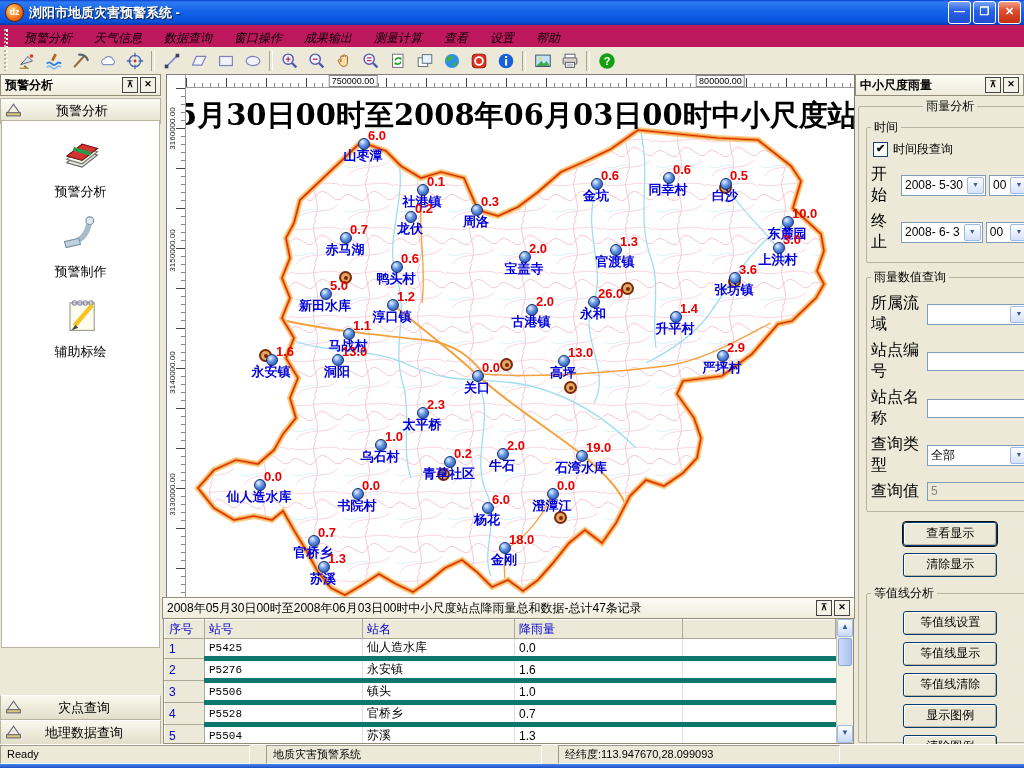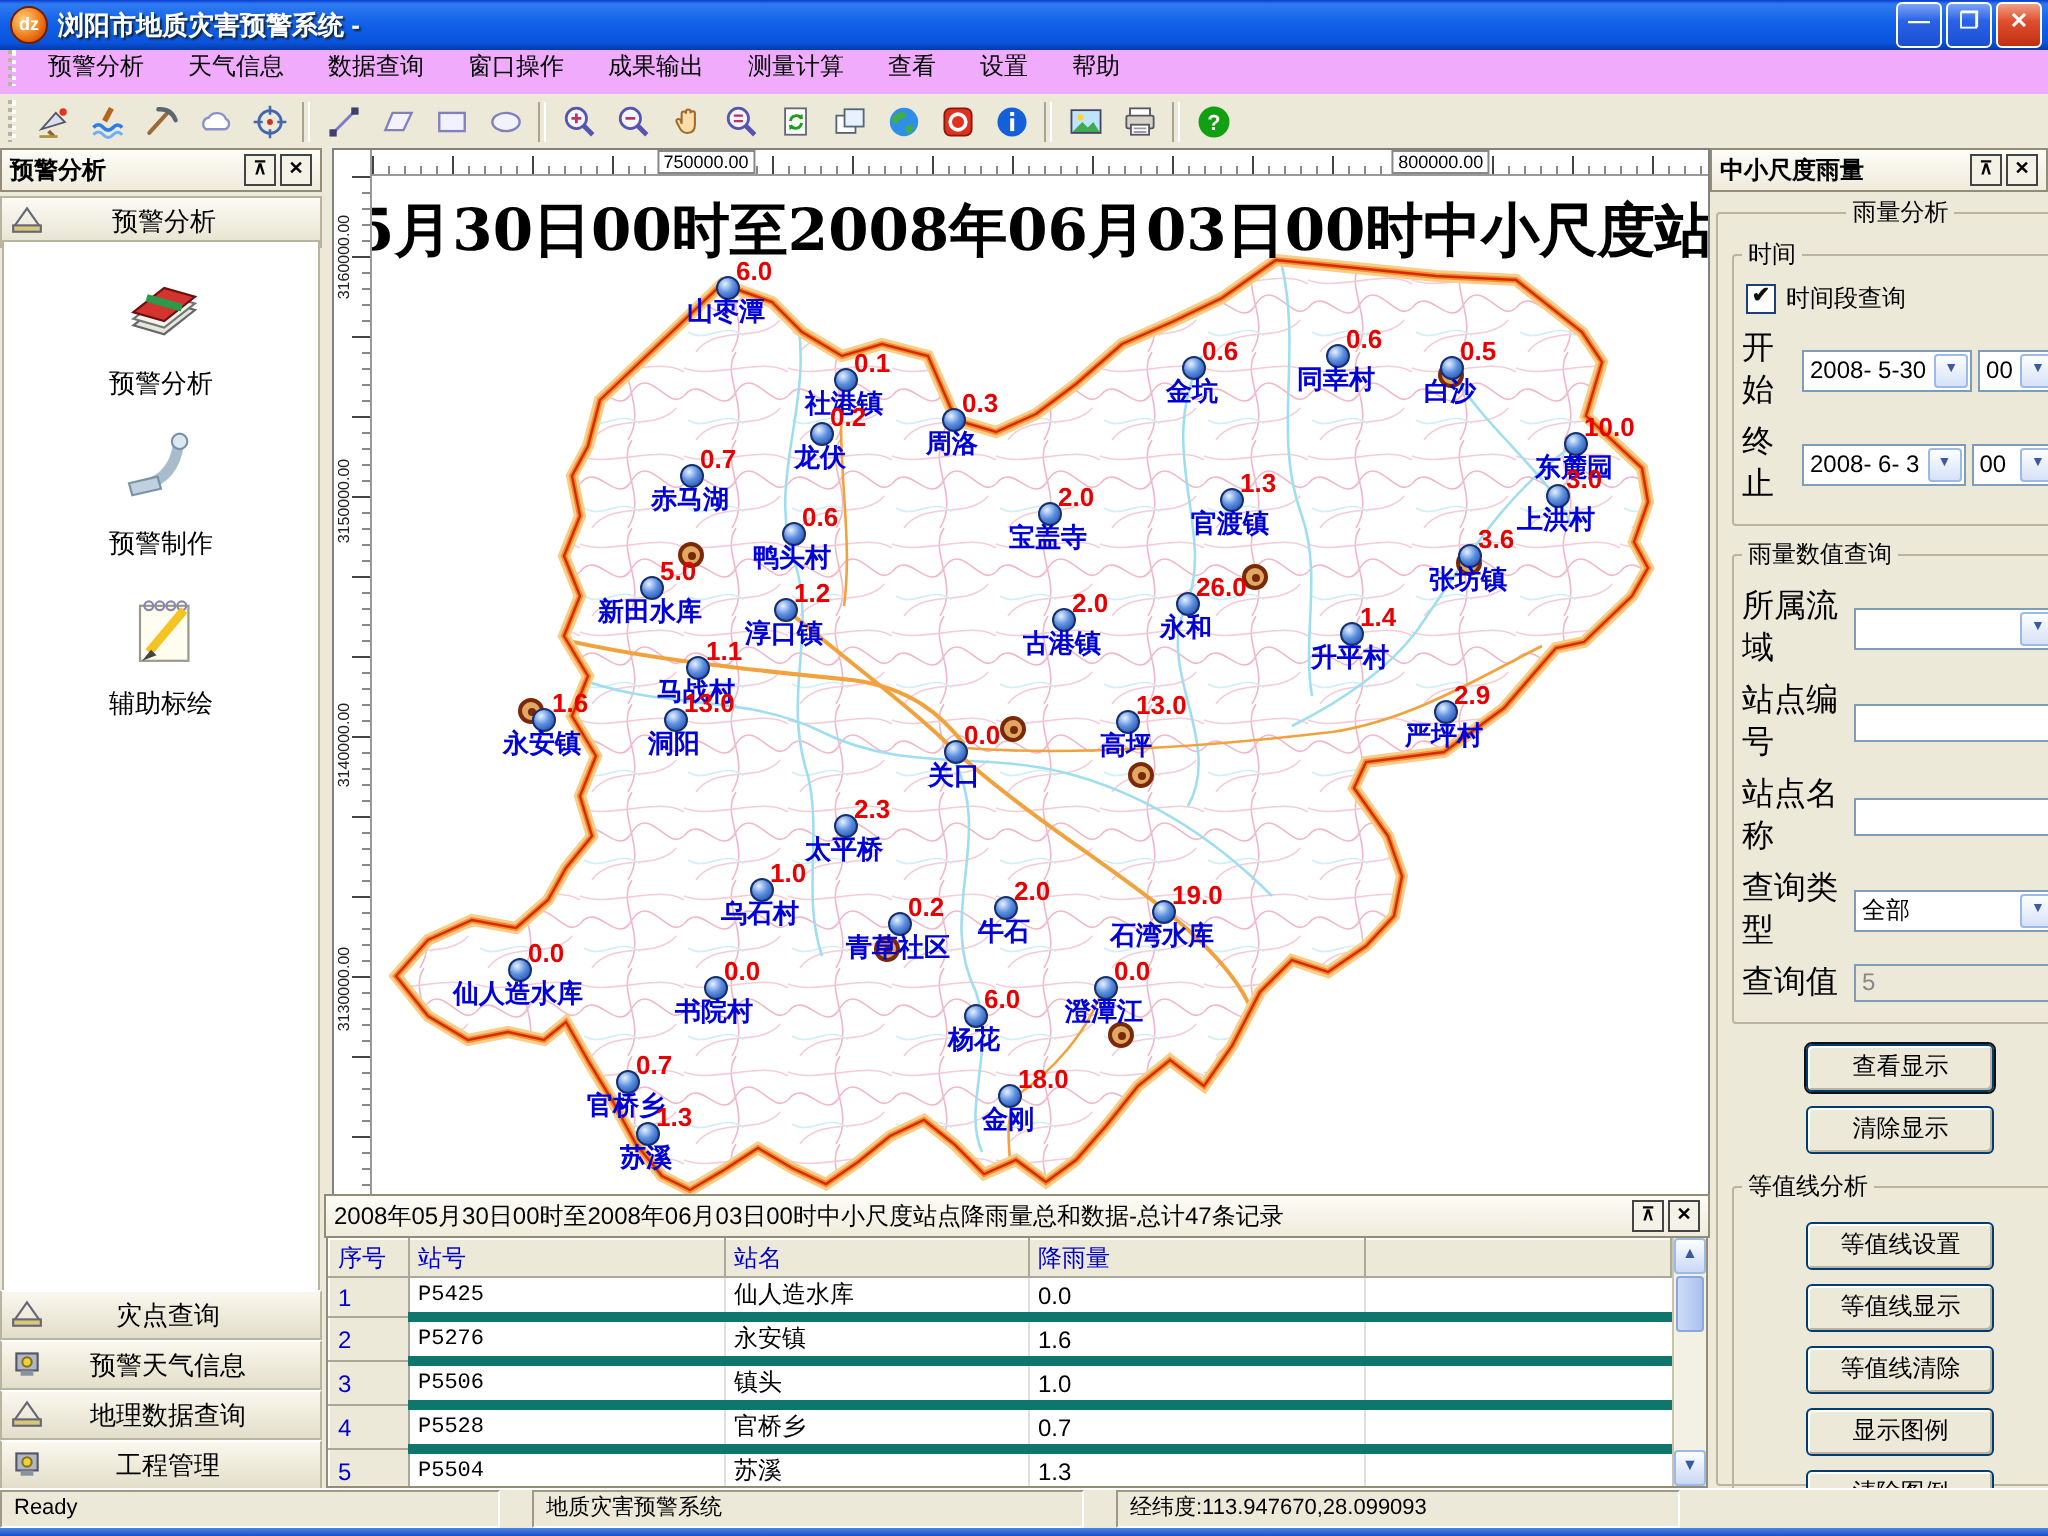--- a/index.html
+++ b/index.html
@@ -11,22 +11,22 @@
     display:flex;align-items:center;padding:0 3px;}
   .app-logo{width:17px;height:17px;border-radius:50%;margin:0 5px 0 2px;
     background:radial-gradient(circle at 35% 35%,#ffd27a,#f07818 55%,#c03008);border:1px solid #702000;
     color:#fff;font-size:9px;font-weight:bold;text-align:center;line-height:16px;}
   .title-text{color:#fff;font-weight:bold;font-size:13px;text-shadow:1px 1px 1px #123;flex:1;}
   .winbtn{width:21px;height:21px;margin-left:2px;border-radius:3px;border:1px solid #fff;
     color:#fff;font-size:11px;font-weight:bold;text-align:center;line-height:19px;
     background:linear-gradient(180deg,#7ba4f5,#2a63e8 40%,#1c4ed0);}
   .winbtn.close{background:linear-gradient(180deg,#f0a088,#e05030 40%,#c03010);}
   
-  .menubar{position:absolute;top:25px;left:0;right:0;height:22px;background:#f0abfc;
-    display:flex;align-items:flex-start;border-bottom:1px solid #e0dcc8;}
+  .menubar{position:absolute;top:25px;left:0;right:0;height:22px;background:#be185d;
+    display:flex;align-items:flex-end;border-bottom:1px solid #e0dcc8;font-style:italic;}
   .grip{width:5px;height:80%;margin:0 4px;background-image:repeating-linear-gradient(180deg,#b8b4a0 0 2px,transparent 2px 4px),repeating-linear-gradient(180deg,#fff 0 2px,transparent 2px 4px);background-size:2px 100%,2px 100%;background-position:0 0,2px 1px;background-repeat:repeat-y;}
   .menu-item{padding:2px 11px;cursor:default;}
   .toolbar{position:absolute;top:47px;left:0;right:0;height:27px;background:#ece9d8;
     display:flex;align-items:center;border-bottom:1px solid #d4d0bc;}
   .tbtn{width:25px;height:24px;display:flex;align-items:center;justify-content:center;border:1px solid transparent;}
   .tsep{width:2px;height:20px;margin:0 3px;border-left:1px solid #a8a490;border-right:1px solid #fff;}
   
   .dock-title{height:20px;background:linear-gradient(180deg,#fdfcf6,#efecdc);border:1px solid #918d77;
     display:flex;align-items:center;padding:0 4px;font-weight:bold;}
   .dock-title .t{flex:1;font-size:12px;font-weight:bold;}
@@ -325,40 +325,24 @@
     <div class="lp-groups" id="lp-groups">
         <div class="lp-group">
           <span class="gi"><svg width="17" height="17" viewBox="0 0 16 16">
               <path d="M2 11.5 L8 3 L14 11.5 Z" fill="none" stroke="#667"></path>
               <rect x="1.5" y="11" width="13" height="3" fill="#d8c878" stroke="#667"></rect>
             </svg></span>
           <span class="gt">灾点查询</span>
         </div>
         <div class="lp-group">
           <span class="gi"><svg width="17" height="17" viewBox="0 0 16 16">
-              <rect x="3" y="3.5" width="10" height="8" fill="#b0b8c8" stroke="#556"></rect>
-              <circle cx="8" cy="7.5" r="2.2" fill="#f0d040" stroke="#887010"></circle>
-              <rect x="5" y="11.5" width="6" height="2.5" fill="#8894a0"></rect>
-            </svg></span>
-          <span class="gt">预警天气信息</span>
-        </div>
-        <div class="lp-group">
-          <span class="gi"><svg width="17" height="17" viewBox="0 0 16 16">
               <path d="M2 11.5 L8 3 L14 11.5 Z" fill="none" stroke="#667"></path>
               <rect x="1.5" y="11" width="13" height="3" fill="#d8c878" stroke="#667"></rect>
             </svg></span>
           <span class="gt">地理数据查询</span>
-        </div>
-        <div class="lp-group">
-          <span class="gi"><svg width="17" height="17" viewBox="0 0 16 16">
-              <rect x="3" y="3.5" width="10" height="8" fill="#b0b8c8" stroke="#556"></rect>
-              <circle cx="8" cy="7.5" r="2.2" fill="#f0d040" stroke="#887010"></circle>
-              <rect x="5" y="11.5" width="6" height="2.5" fill="#8894a0"></rect>
-            </svg></span>
-          <span class="gt">工程管理</span>
         </div>
       </div>
   </div>
   <div class="vsplit"></div>
 
   <div class="center">
     <div class="map-region">
       <div class="hrule-row">
         <div class="rule-corner"></div>
         <div class="hruler" id="hruler">

